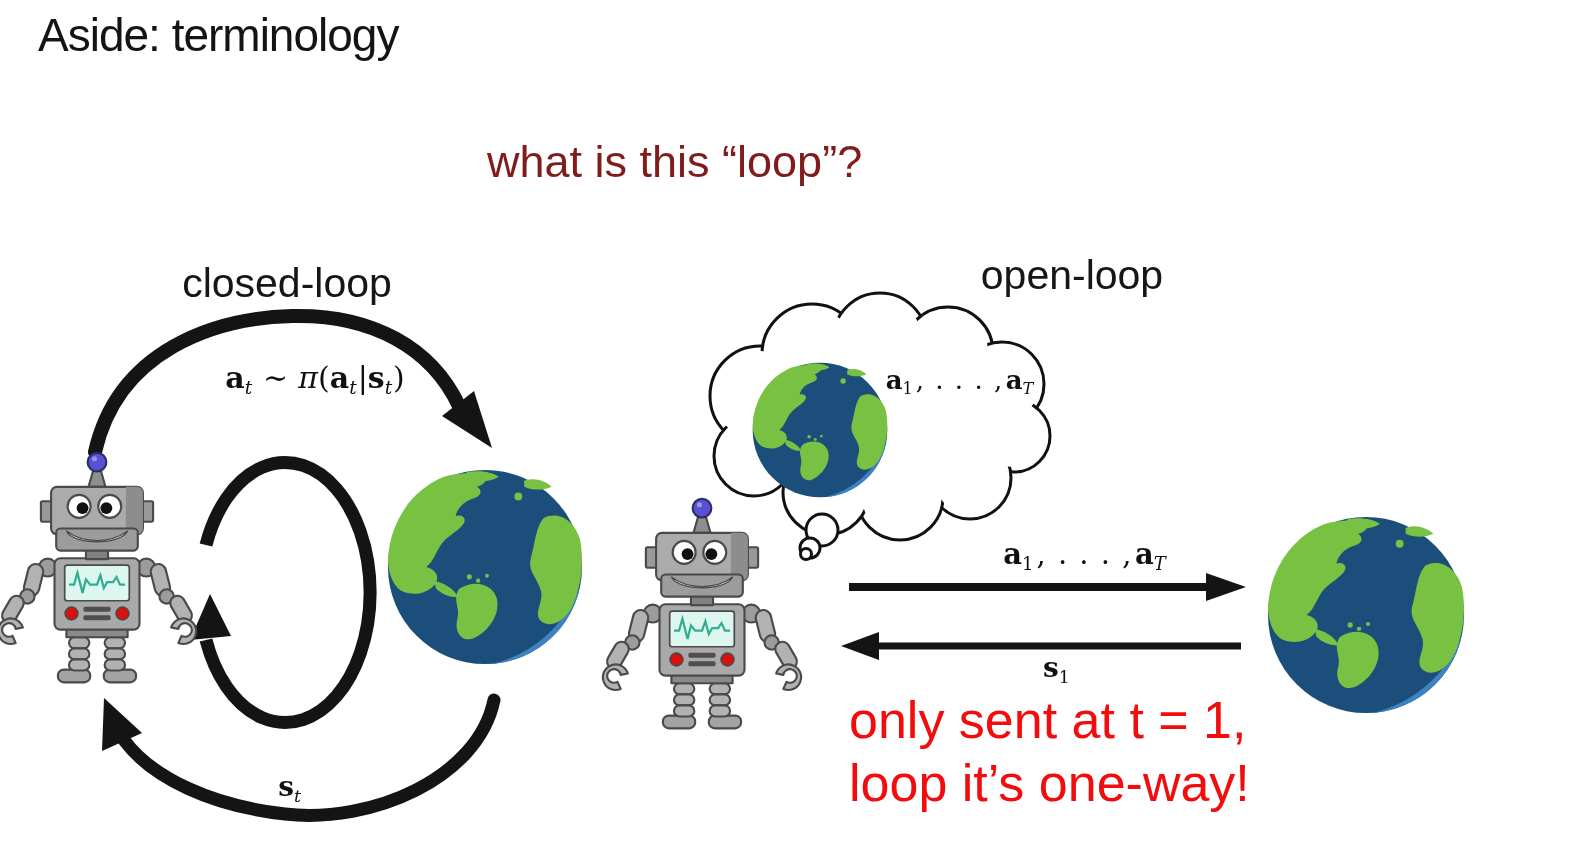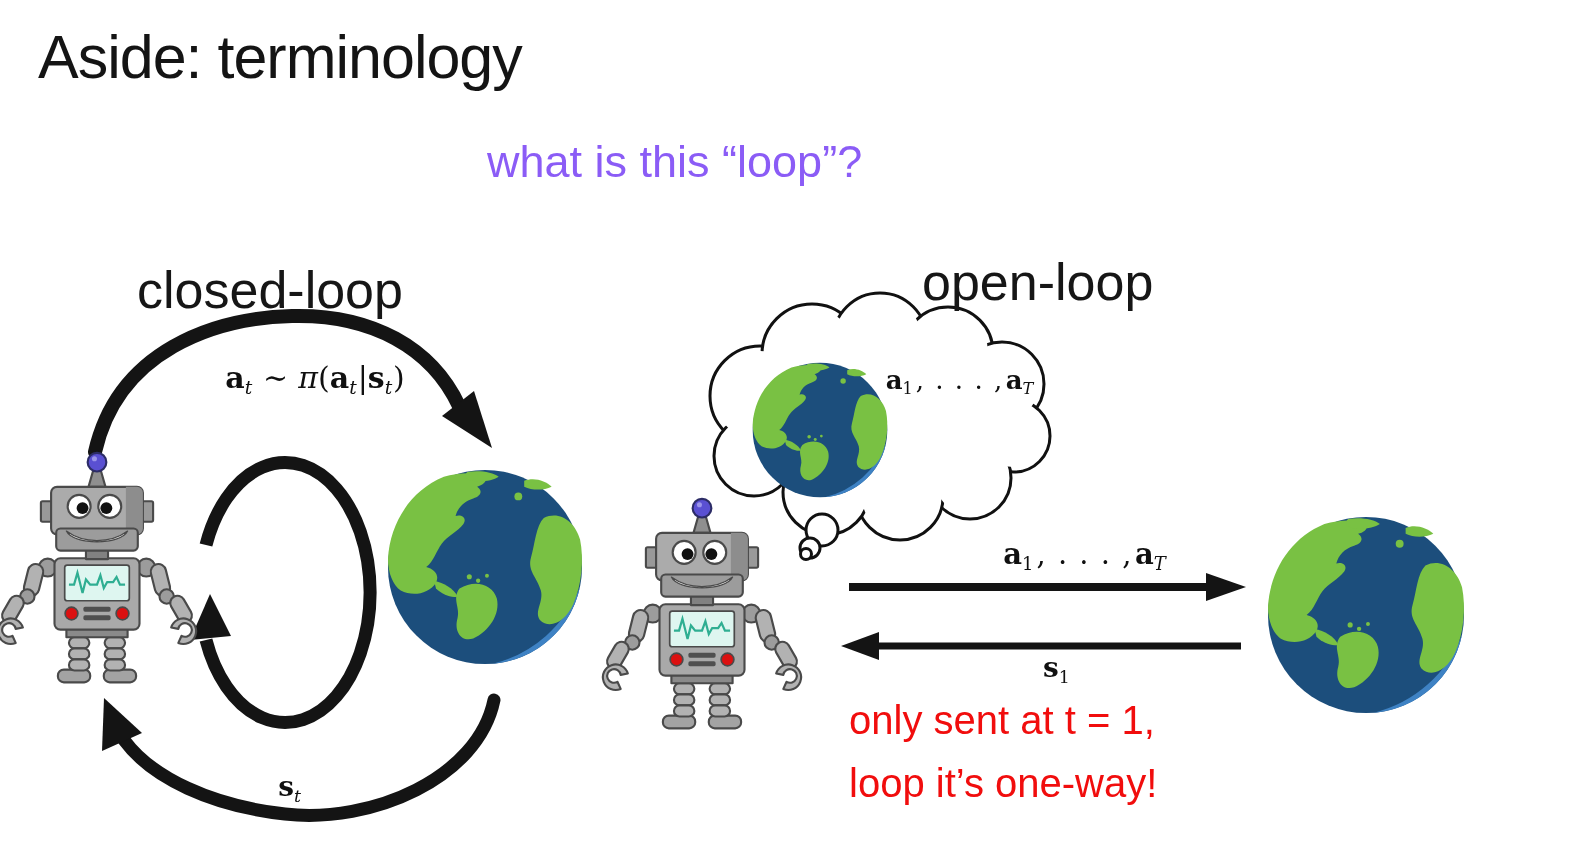--- a/index.html
+++ b/index.html
@@ -6,28 +6,28 @@
   .slide{
     position:relative;
     width:1587px;height:860px;
     background:#ffffff;
     overflow:hidden;
     font-family:"Liberation Sans",sans-serif;
     color:#141414;
   }
   .art{position:absolute;left:0;top:0;width:1587px;height:860px;}
   .txt{position:absolute;white-space:nowrap;}
-  .title{left:38px;top:22px;font-size:61px;letter-spacing:-1px;color:#141414;}
-  .subtitle{left:487px;top:136px;font-size:45px;color:#8b5cf6;}
-  .diagram-label{font-size:52px;color:#161616;}
+  .title{left:38px;top:8px;font-size:46px;letter-spacing:-1px;color:#141414;}
+  .subtitle{left:487px;top:136px;font-size:45px;color:#7f1d1d;}
+  .diagram-label{font-size:41px;color:#161616;text-align:center;}
   .lbl-closed{left:137px;top:260px;width:300px;}
   .lbl-open{left:922px;top:252px;width:300px;}
   .note{
     left:849px;top:689px;
-    font-size:40px;line-height:63px;
+    font-size:52px;line-height:63px;
     color:#f10d0d;white-space:nowrap;
   }
   
   .math{
     position:absolute;
     font-family:"DejaVu Serif",serif;
     color:#101010;
     display:flex;align-items:baseline;justify-content:center;
   }
   .math .mb{font-weight:bold;}

